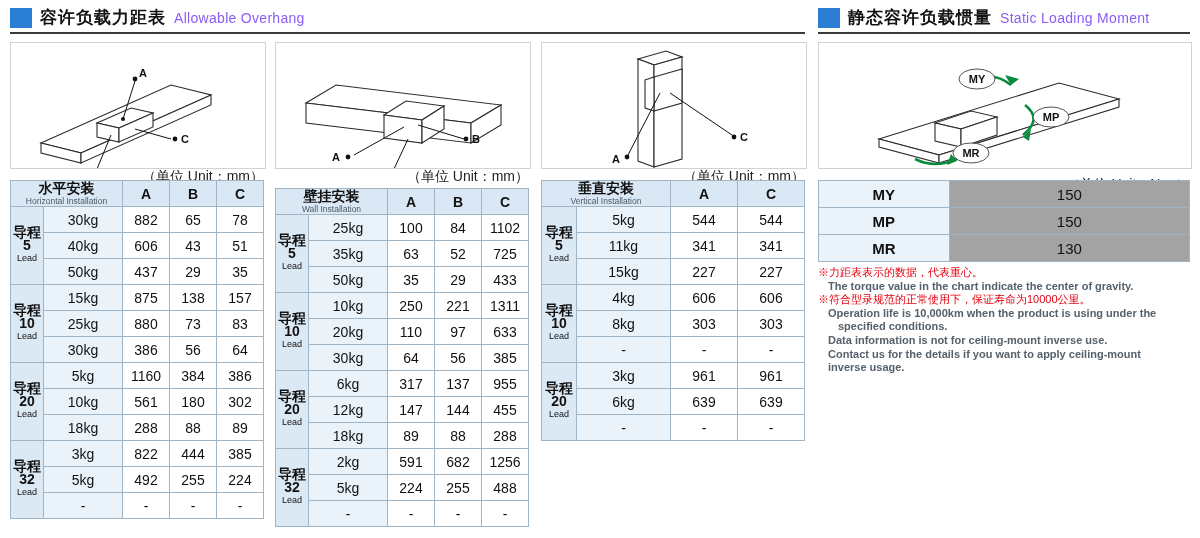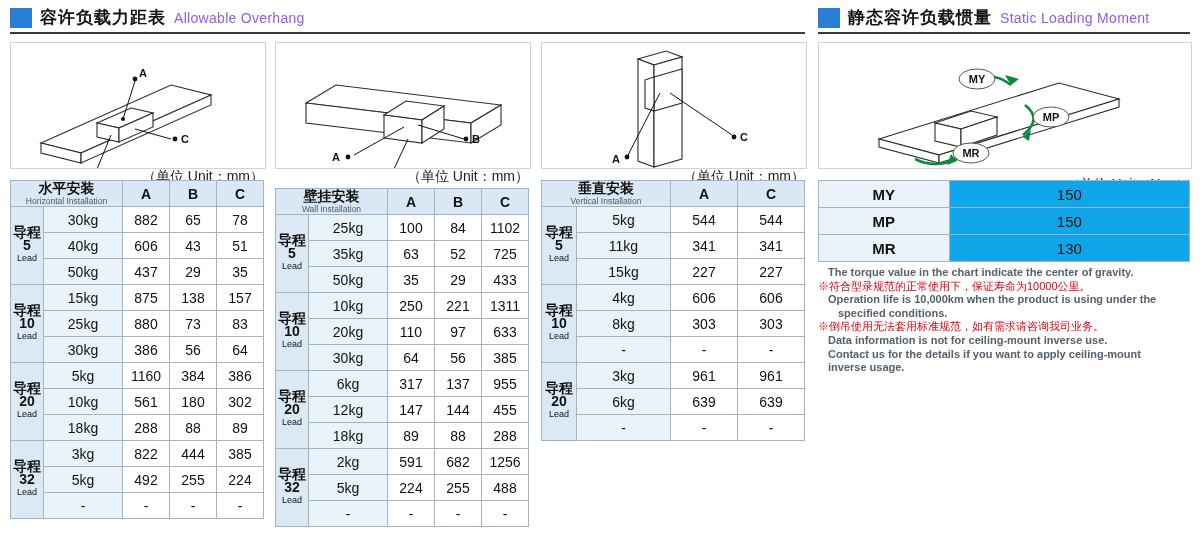--- a/index.html
+++ b/index.html
@@ -61,21 +61,21 @@
   .loadcell{background:#eaf3fa;font-size:14px;}
   .valcell{background:#ffffff;}
 
   #tbl1{left:10px;top:180px;width:254px;}
   #tbl2{left:275px;top:188px;width:254px;}
   #tbl3{left:541px;top:180px;width:264px;}
   #tbl4{left:818px;top:180px;width:372px;}
 
   #tbl4 td{height:26px;font-size:15px;}
   #tbl4 .mcell{background:#eaf3fa;font-weight:bold;width:130px;}
-  #tbl4 .vcell{background:#0ea5e9;}
+  #tbl4 .vcell{background:#a3a3a3;}
 
   
   #notes{position:absolute;left:818px;top:266px;width:378px;font-size:11px;line-height:13.6px;}
   .note-red{color:#e3000f;}
   .note-gray{color:#55616b;}
   .note-ind{padding-left:10px;font-weight:bold;}
 
   .label{font-size:11px;font-weight:bold;fill:#111;}
 </style>
 </head>
@@ -508,23 +508,23 @@
       <td class="vcell">150</td>
     </tr>
     <tr>
       <td class="mcell">MR</td>
       <td class="vcell">130</td>
     </tr>
   </tbody>
     </table>
 
   <div id="notes">
+    <div class="note-red">※力距表表示的数据，代表重心。</div>
     <div class="note-gray note-ind">The torque value in the chart indicate the center of gravity.</div>
     <div class="note-red">※符合型录规范的正常使用下，保证寿命为10000公里。</div>
     <div class="note-gray note-ind">Operation life is 10,000km when the product is using under the</div>
     <div class="note-gray note-ind" style="padding-left:20px;">specified conditions.</div>
-    <div class="note-red">※倒吊使用无法套用标准规范，如有需求请咨询我司业务。</div>
     <div class="note-gray note-ind">Data information is not for ceiling-mount inverse use.</div>
     <div class="note-gray note-ind">Contact us for the details if you want to apply ceiling-mount</div>
     <div class="note-gray note-ind">inverse usage.</div>
   </div>
 
 </div>
 
 </body></html>

